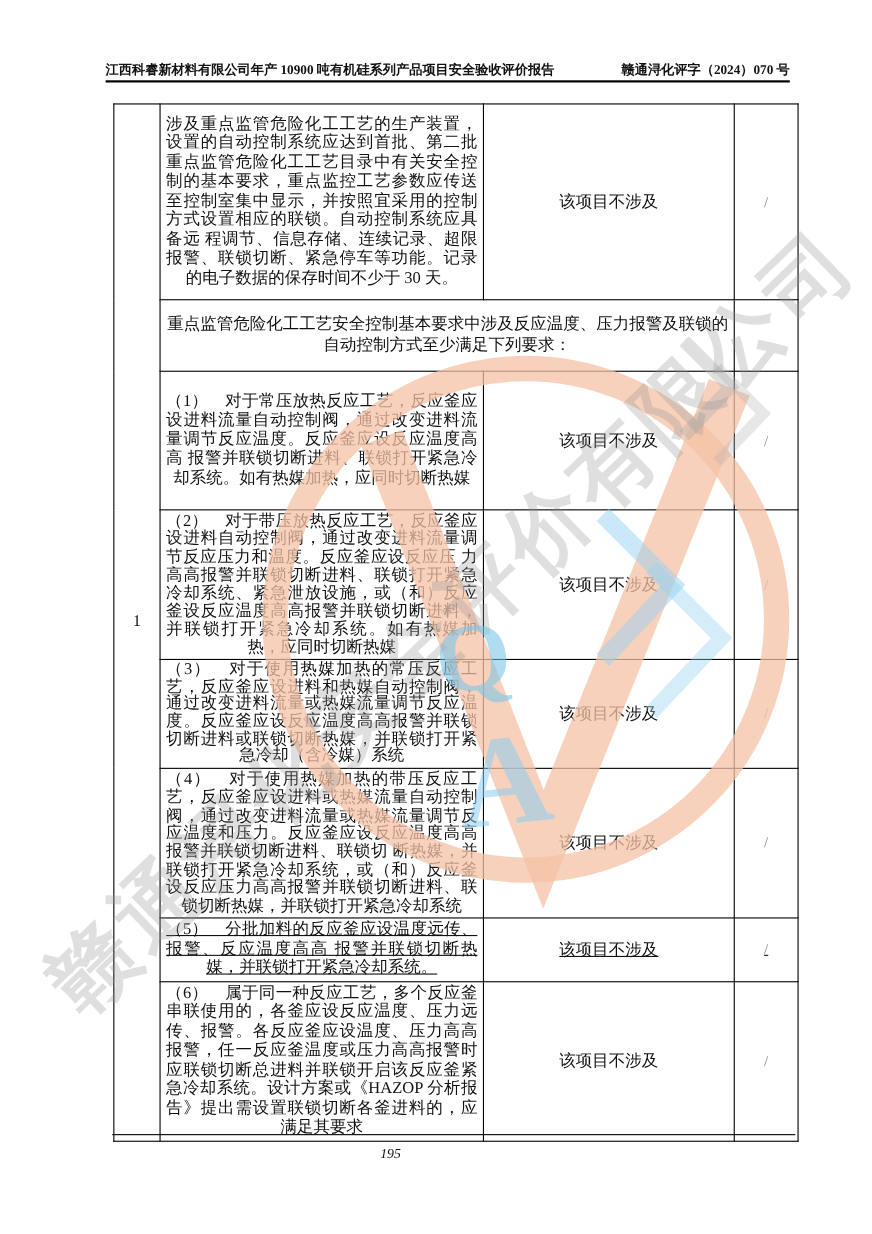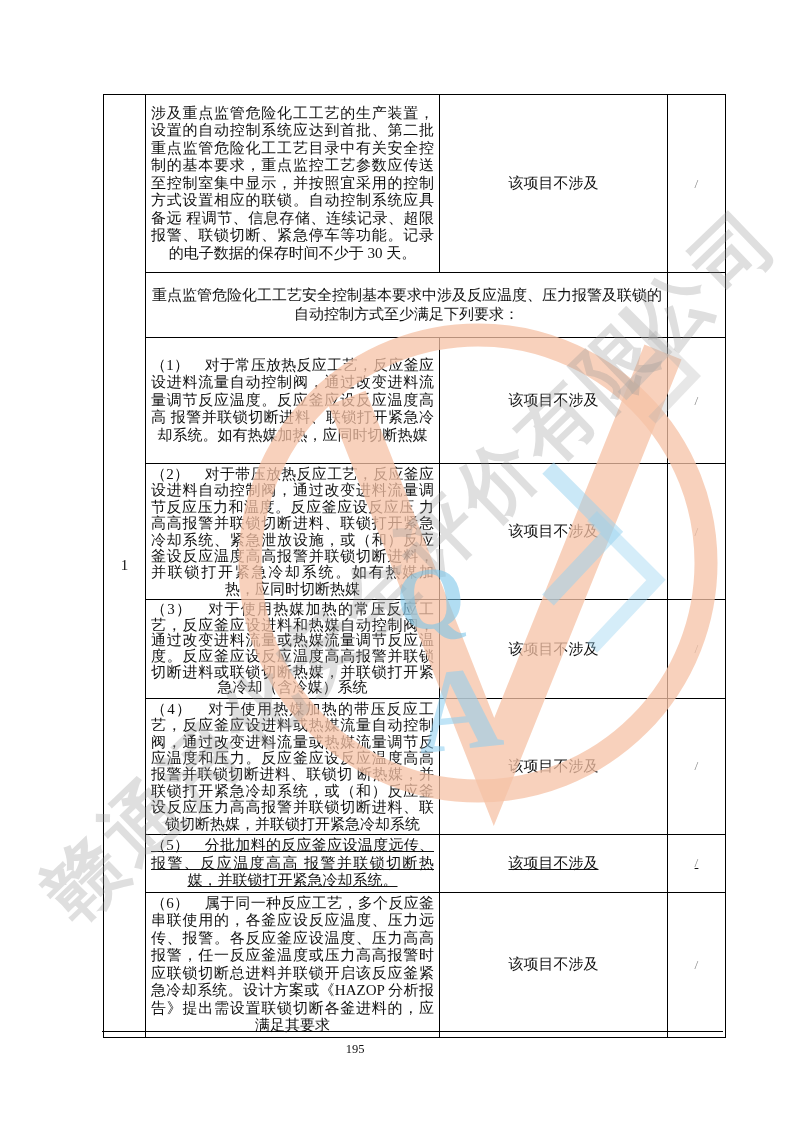--- a/index.html
+++ b/index.html
@@ -49,21 +49,21 @@
   td.concl-cell  { text-align:center;margin-top:35px; }
   td.remark-cell { text-align:center; color:#8a8a8a; font-size:13.5px; }
 
   
   .footer-line {
     position:absolute; left:102px; top:1031px; width:621px; height:0;
     border-top:1.5px solid #000; z-index:1;
   }
   .page-number {
     position:absolute; left:320px; top:1042px; width:70px;
-    text-align:center; font-size:12.5px; z-index:1;
+    text-align:center; font-size:12.5px; z-index:1;font-style:italic;
   }
 
   
   .watermark-layer { position:absolute; inset:0; z-index:2; pointer-events:none; }
   .wm-gray-text {
     position:absolute; left:-80px; top:515px; width:980px;
     text-align:center; font-size:76px; font-weight:bold;
     letter-spacing:6px; white-space:nowrap;
     color:rgba(148,148,148,0.30);
     transform:rotate(-44deg); transform-origin:50% 50%;
@@ -77,20 +77,24 @@
     position:absolute; left:416px; top:642px;
     font-size:118px; font-weight:bold; color:rgba(138,206,240,0.55);
     transform:rotate(-6deg);
   }
 </style>
 </head>
 <body>
 
 <div class="page">
 
+  <div class="header">
+    <span>江西科睿新材料有限公司年产 10900 吨有机硅系列产品项目安全验收评价报告</span>
+    <span>赣通浔化评字（2024）070 号</span>
+  </div>
 
   <table class="doc-table">
     <colgroup>
         <col class="c-no">
         <col class="c-req">
         <col class="c-con">
         <col class="c-rem">
       </colgroup>
     <tbody>
       <tr class="r1">

